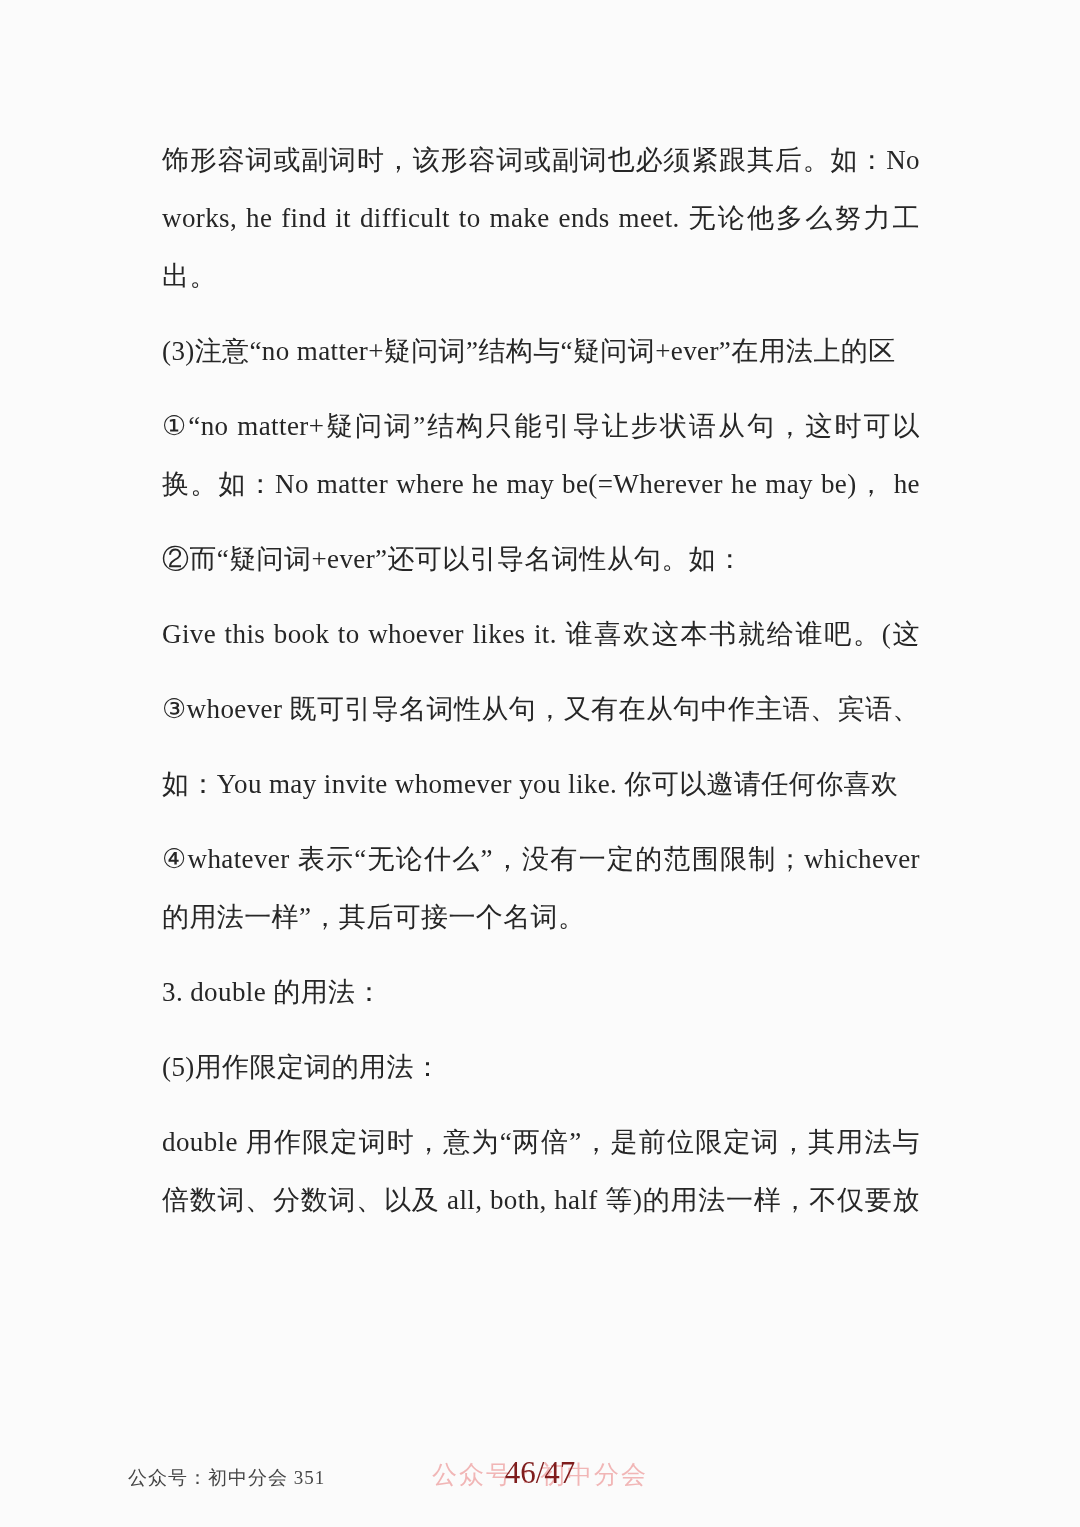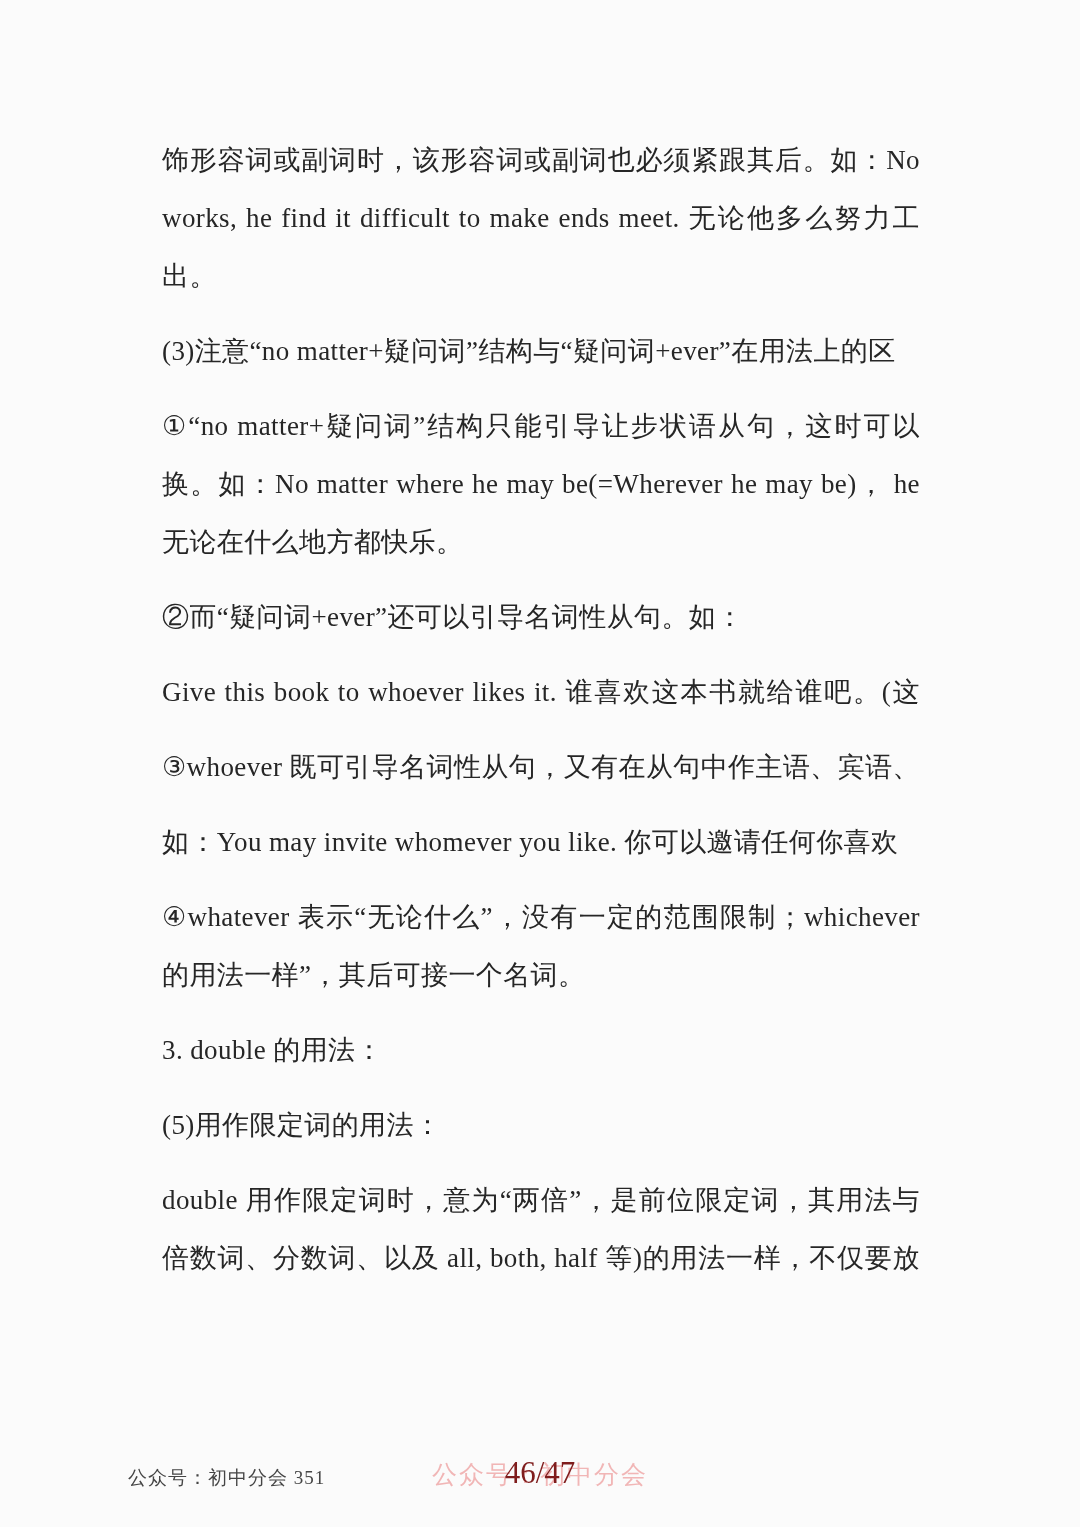--- a/index.html
+++ b/index.html
@@ -94,21 +94,20 @@
       <div class="line">出。</div>
     </div>
 
     <div class="para">
       <div class="line">(3)注意“no matter+疑问词”结构与“疑问词+ever”在用法上的区别：</div>
     </div>
 
     <div class="para">
       <div class="line j">①“no matter+疑问词”结构只能引导让步状语从句，这时可以和“疑问词+ever”互</div>
       <div class="line j">换。如：No matter where he may be(=Wherever he may be)， he will be happy. 他</div>
-      <div class="line">无论在什么地方都快乐。</div>
     </div>
 
     <div class="para">
       <div class="line">②而“疑问词+ever”还可以引导名词性从句。如：</div>
     </div>
 
     <div class="para">
       <div class="line j">Give this book to whoever likes it. 谁喜欢这本书就给谁吧。(这里不能用 no matter</div>
     </div>
 

